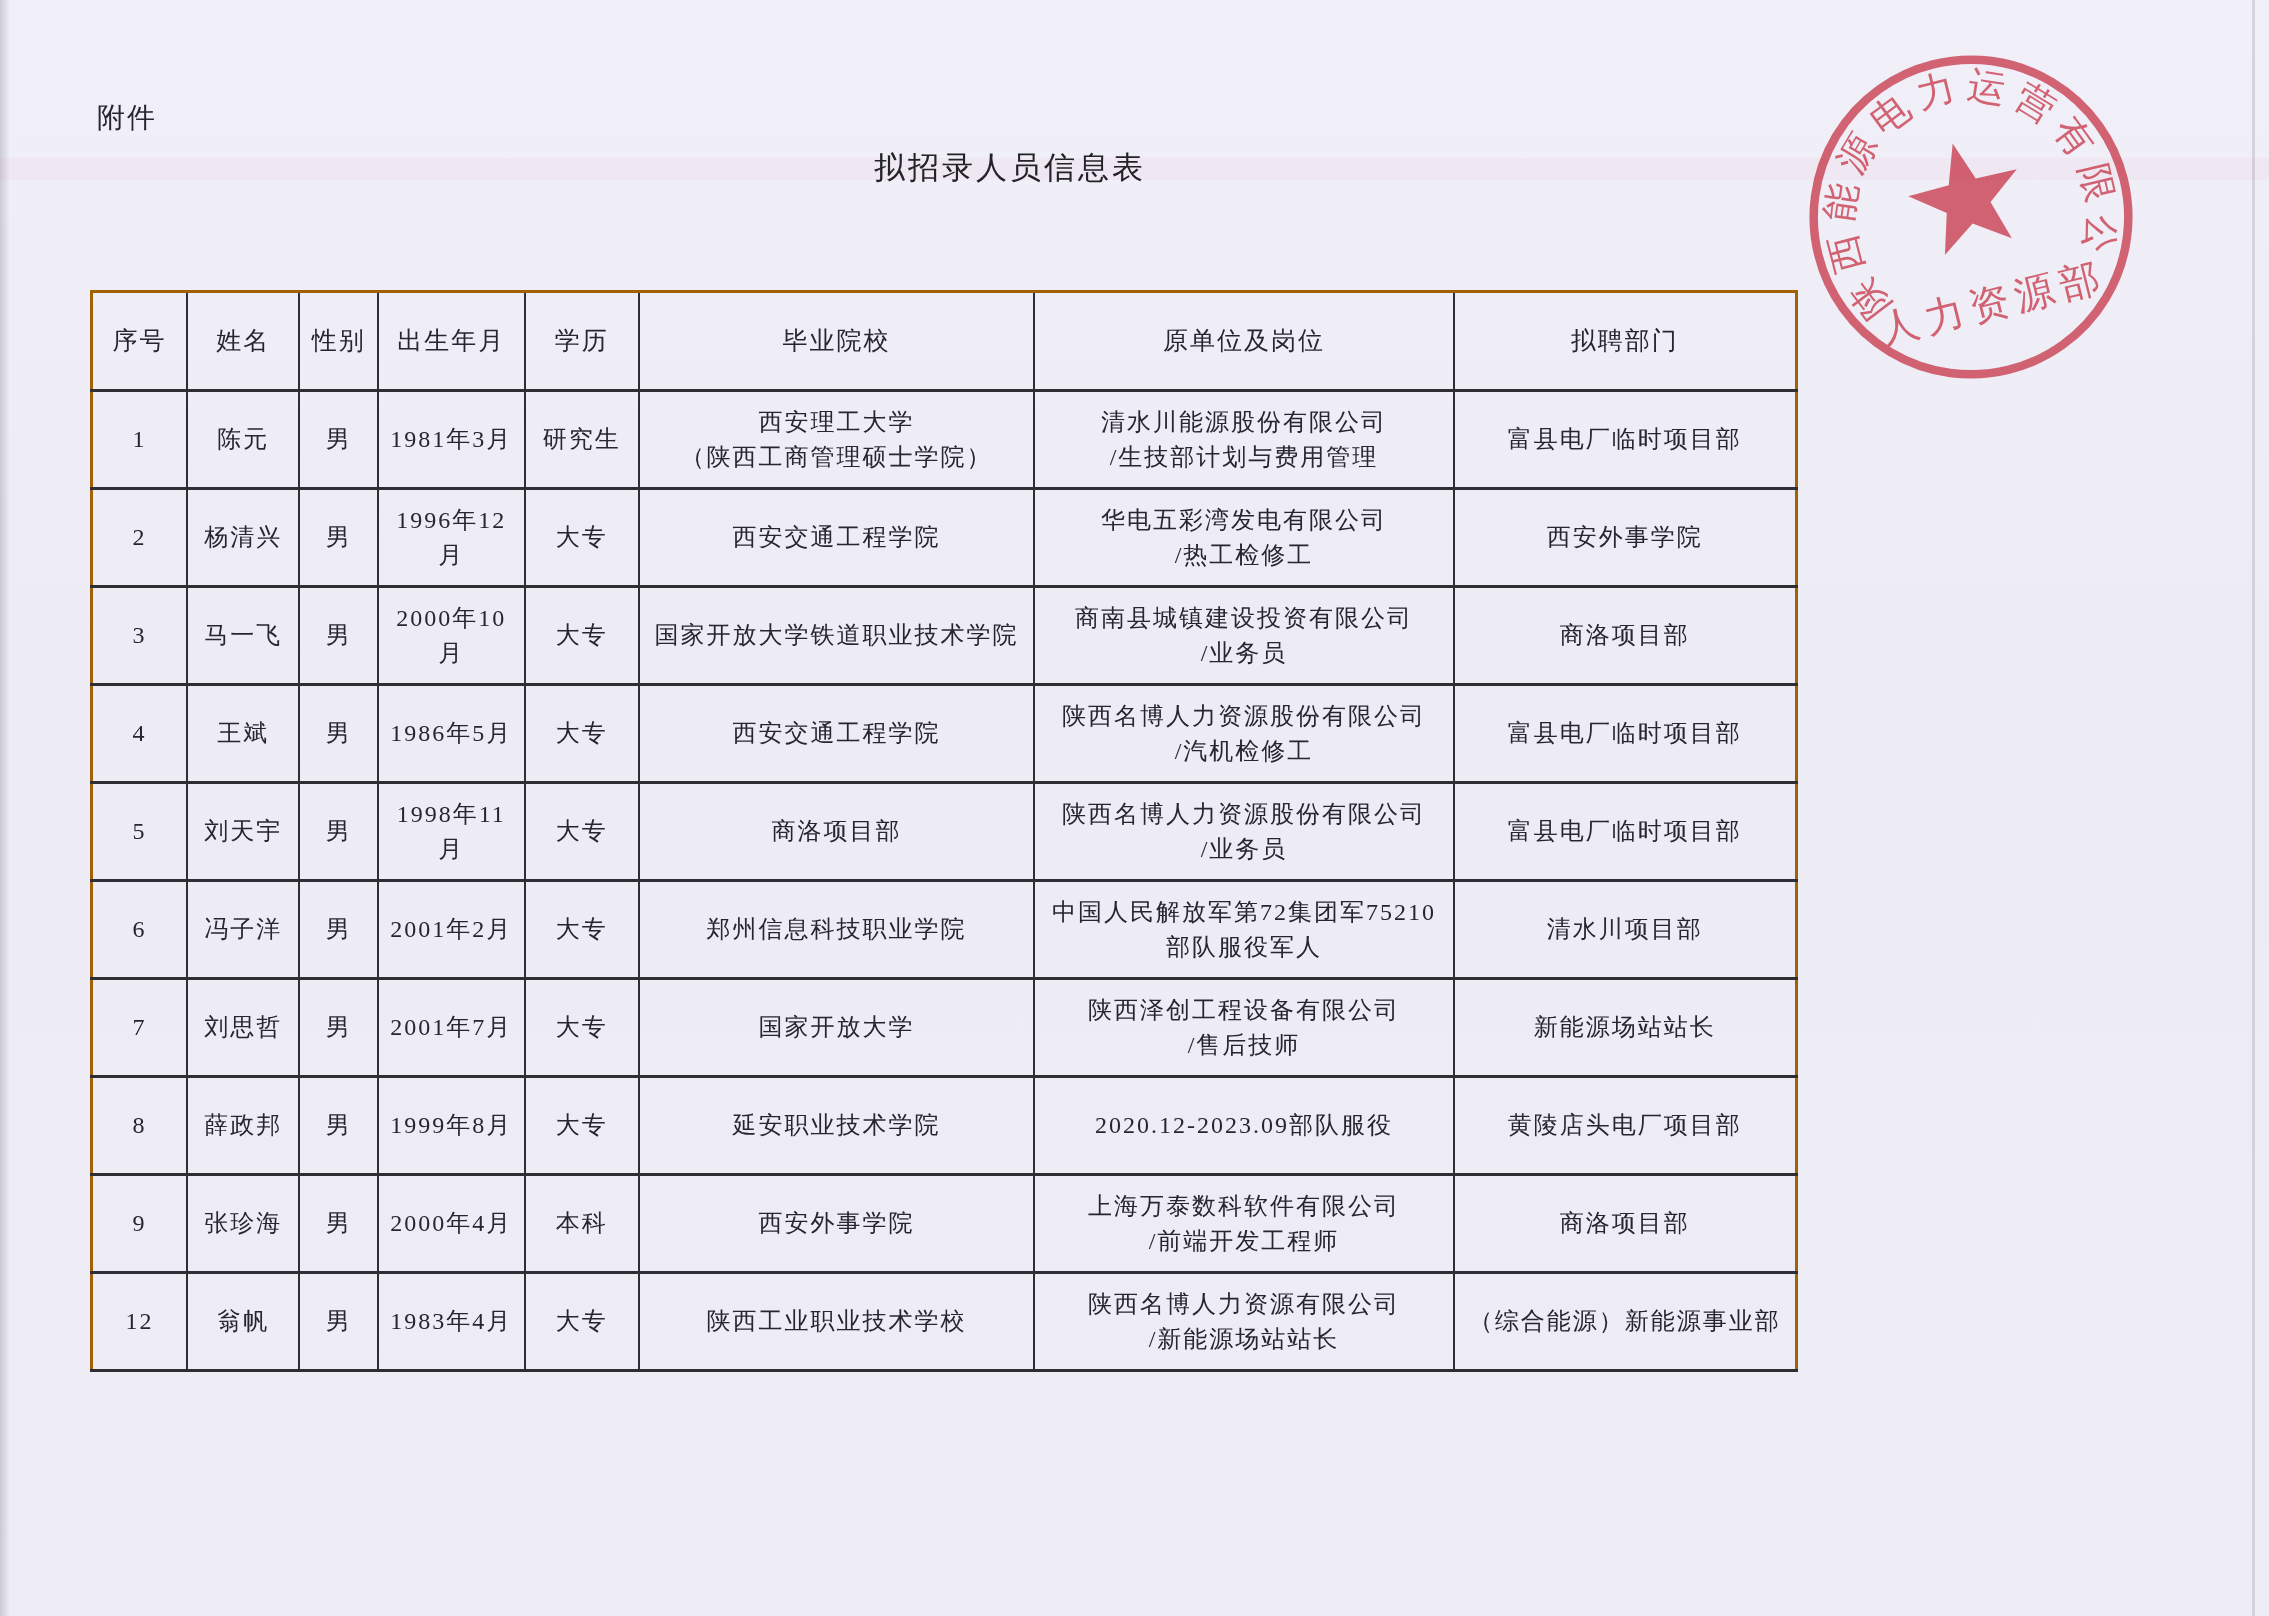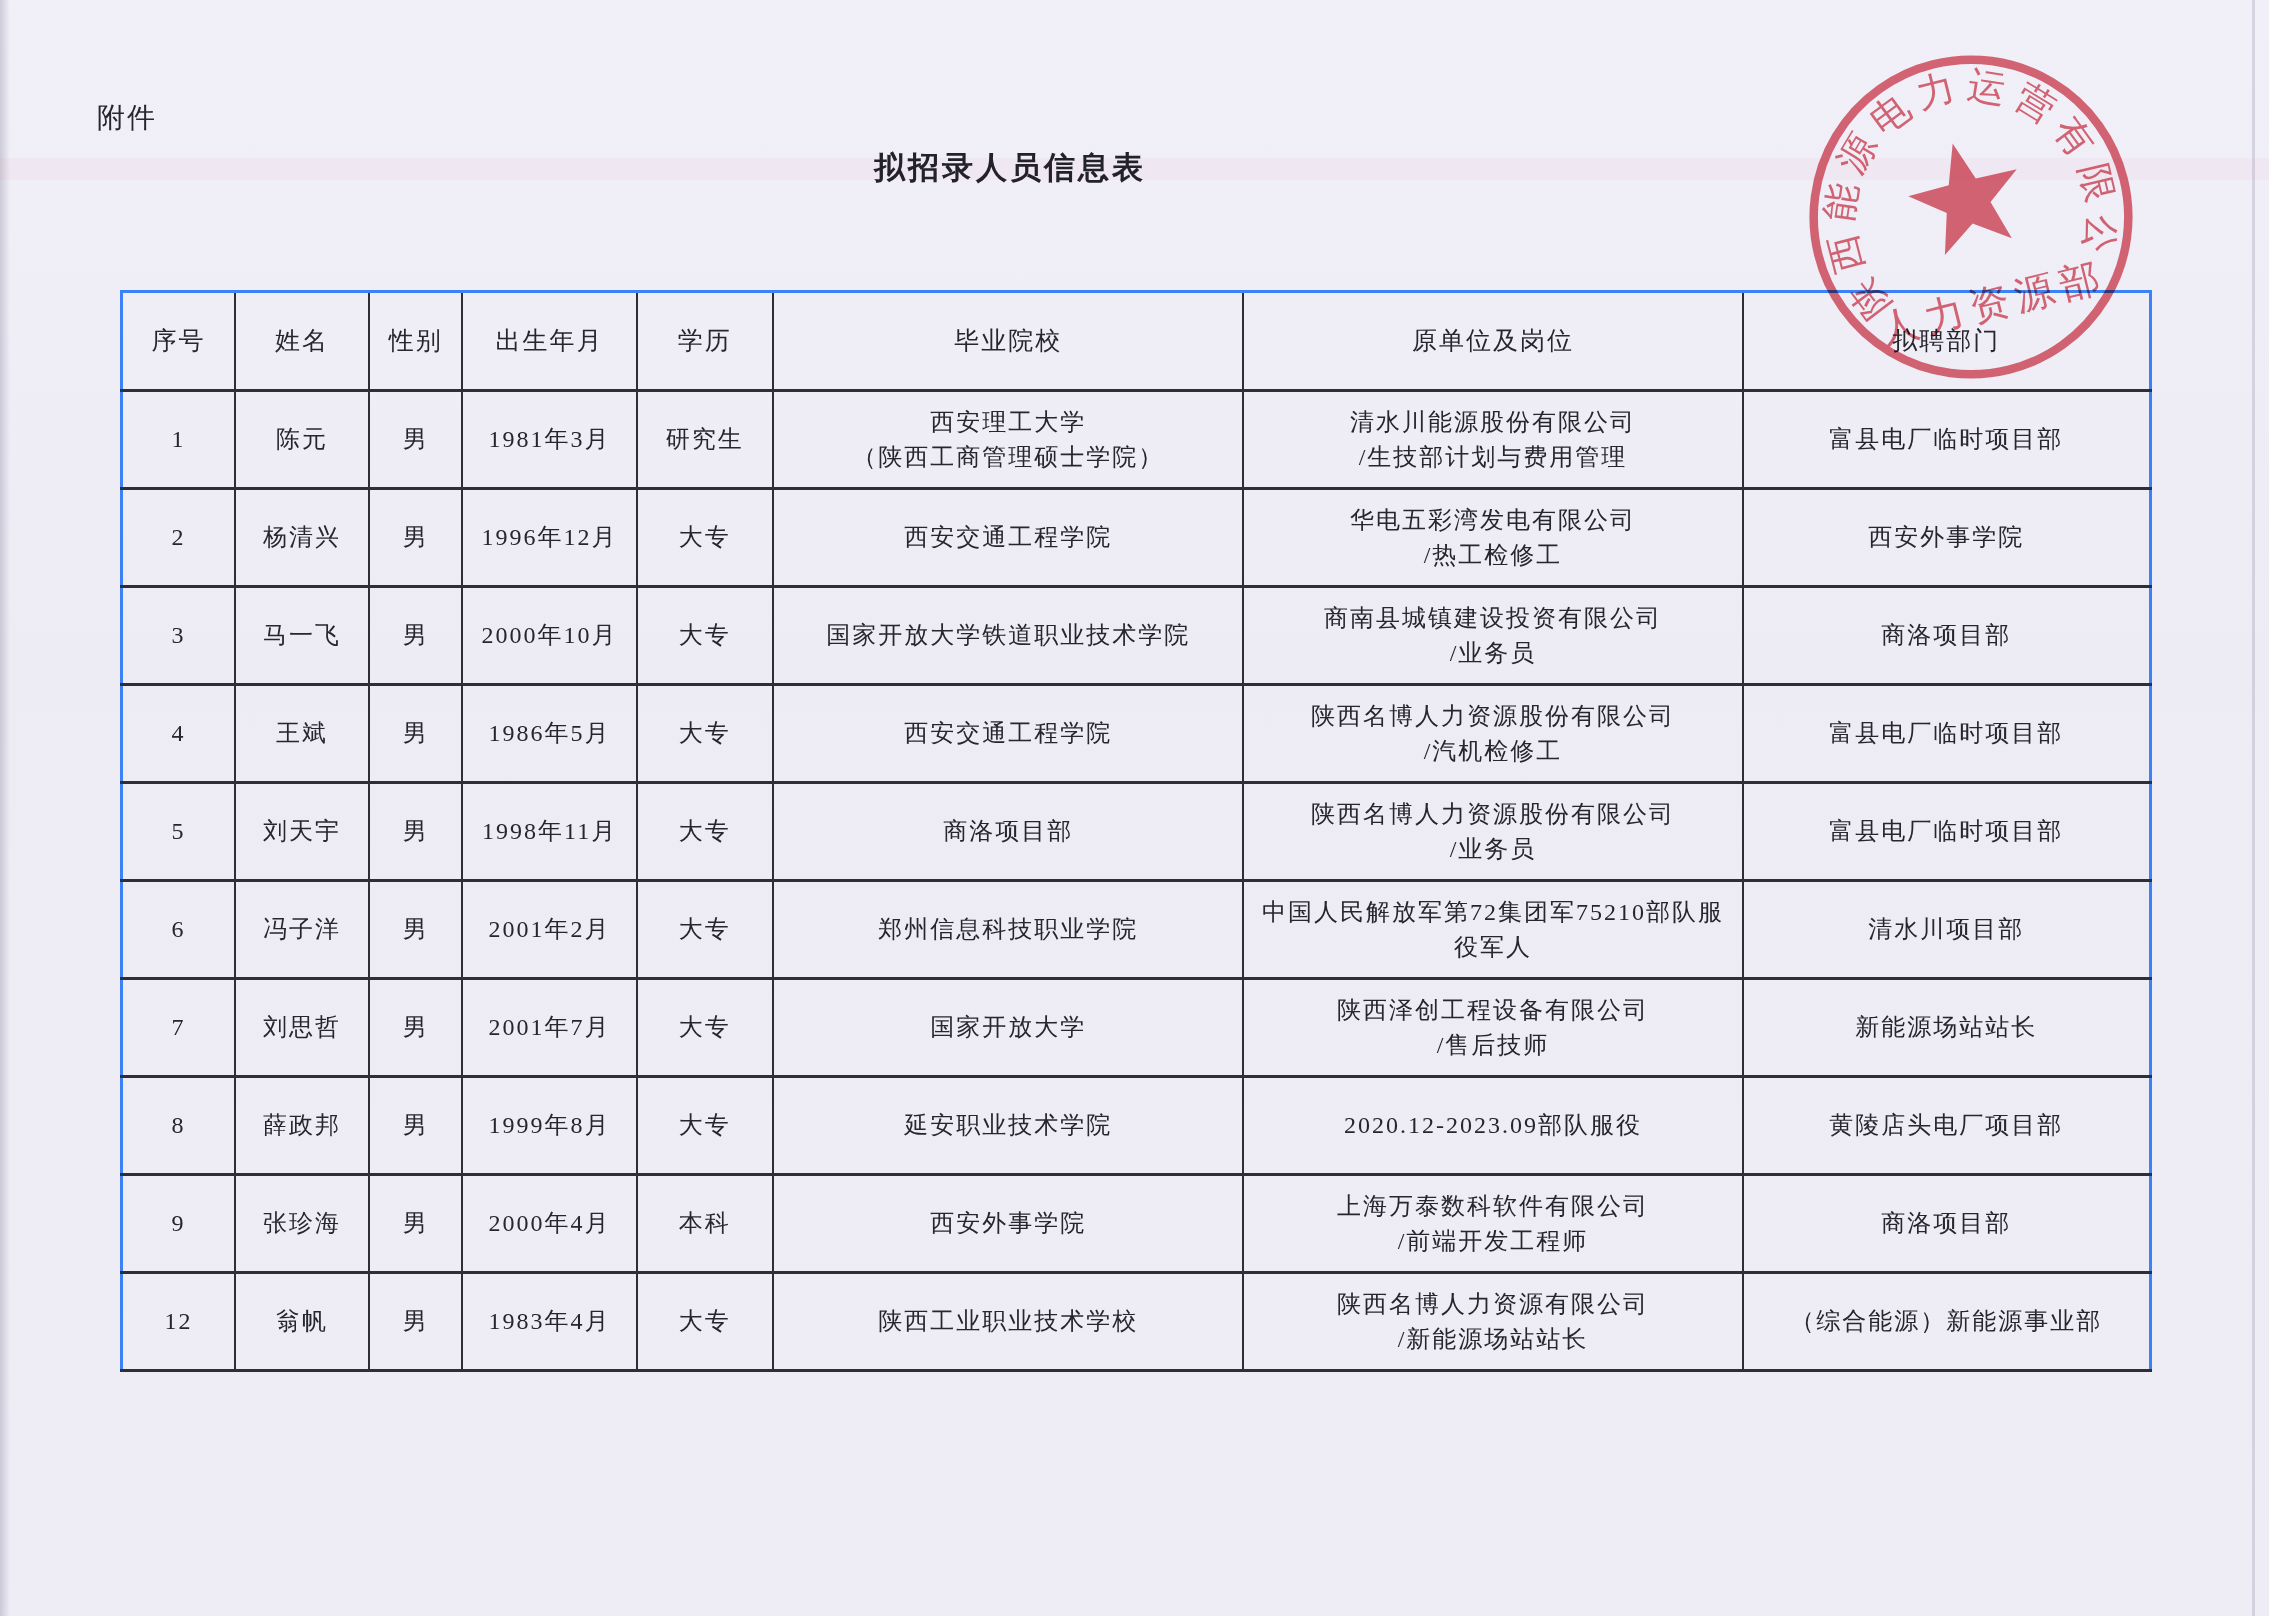--- a/index.html
+++ b/index.html
@@ -12,25 +12,25 @@
   
   .scan-edge-left{position:absolute;left:0;top:0;width:10px;height:100%;
     background:linear-gradient(90deg,rgba(110,110,130,.28),rgba(110,110,130,0));}
   .scan-edge-right{position:absolute;right:14px;top:0;width:3px;height:100%;
     background:rgba(120,120,145,.22);}
   .scan-streak{position:absolute;left:0;top:158px;width:100%;height:22px;
     background:rgba(225,140,165,.07);}
   .attachment{position:absolute;left:97px;top:99px;font-size:28px;letter-spacing:2px;}
   .doc-title{position:absolute;left:0;top:147px;width:2020px;text-align:center;
     font-family:"Liberation Sans","DejaVu Sans",sans-serif;
-    font-weight:bold;font-size:31px;letter-spacing:3px;color:#222228;}
+    font-weight:normal;font-size:31px;letter-spacing:3px;color:#222228;}
   table.roster{
-    position:absolute;left:120px;top:290px;width:2032px;
+    position:absolute;left:90px;top:290px;width:1708px;
     border-collapse:collapse;table-layout:fixed;
-    border:3px solid #3b82f6;
+    border:3px solid #a16207;
   }
   table.roster th,table.roster td{
     border:2px solid #2e2e35;border-bottom-width:3px;
     text-align:center;vertical-align:middle;
     padding:4px 6px;box-sizing:border-box;
     font-size:24px;letter-spacing:2px;line-height:1.45;
     white-space:pre-line;font-weight:normal;
   }
   table.roster thead th{height:99px;font-size:25px;}
   table.roster tbody td{height:98px;}

